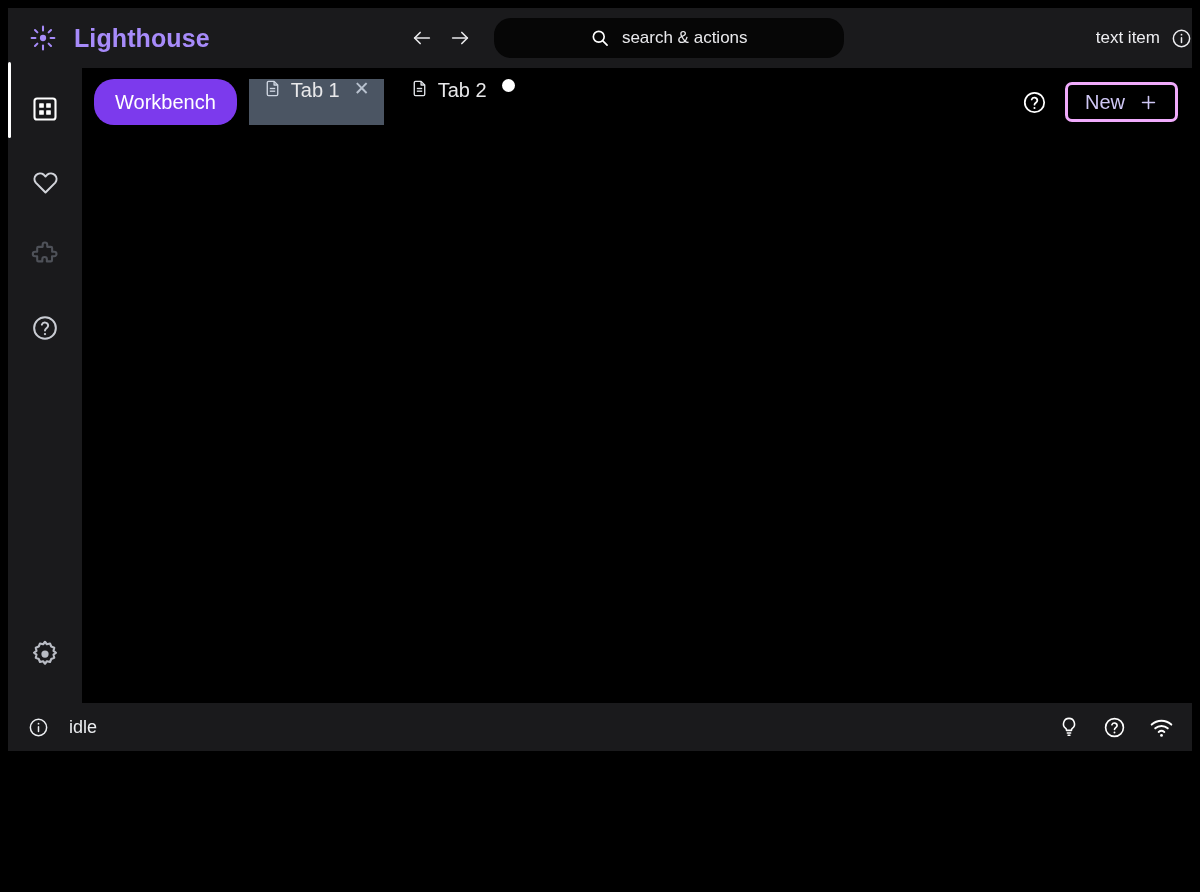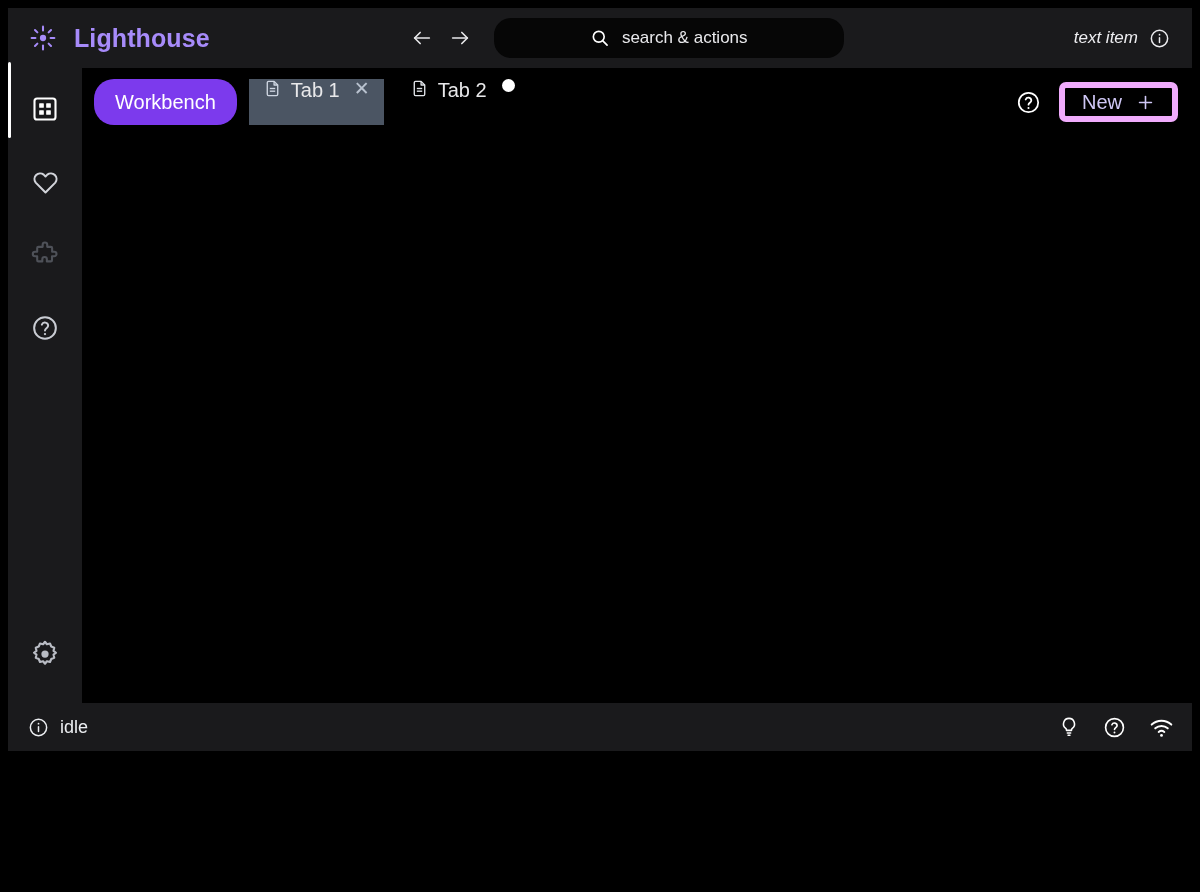--- a/index.html
+++ b/index.html
@@ -51,22 +51,20 @@
     background:#060606;
     border-radius:17px;
     display:flex; align-items:center; justify-content:center;
     gap:12px;
     cursor:text;
   }
   .search-text { color:#e9e9ec; font-size:17px; }
   .header-right {
     margin-left:auto;
     display:flex; align-items:center; gap:11px;
-    padding-right:22px;
-    font-style:italic;
   }
   .header-right-label { color:#ededf0; font-size:17px; }
 
   
   .body { flex:1; display:flex; min-height:0; }
 
   
   .sidebar {
     width:74px;
     background:#1a1a1c;
@@ -130,39 +128,39 @@
     margin-left:6px;
   }
   .tabbar-right {
     margin-left:auto;
     display:flex; align-items:center; gap:18px;
   }
   .new-btn {
     height:40px;
     display:flex; align-items:center; gap:14px;
     padding:1px 17px;
-    border:6px solid #f0abfc;
+    border:3px solid #f0abfc;
     border-radius:7px;
     background:transparent;
     color:#cfc7f5;
     font-size:20px;
     font-family:"Liberation Sans", sans-serif;
     cursor:pointer;
   }
   .content { flex:1; background:#000; min-height:0; }
 
   
   .statusbar {
     height:48px; flex:none;
     background:#1a1a1c;
     display:flex; align-items:center;
     padding:0 18px 0 20px;
   }
   .status-left { display:flex; align-items:center; gap:11px; }
-  .status-text { color:#eceef1; font-size:18px; }
+  .status-text { color:#eceef1; font-size:18px;margin-left:9px; }
   .status-right { margin-left:auto; display:flex; align-items:center; gap:23px; }
   .status-icon { cursor:pointer; display:flex; }
   svg { display:block; }
 </style>
 </head>
 <body>
 
 <div class="app">
 
   <div class="header">

